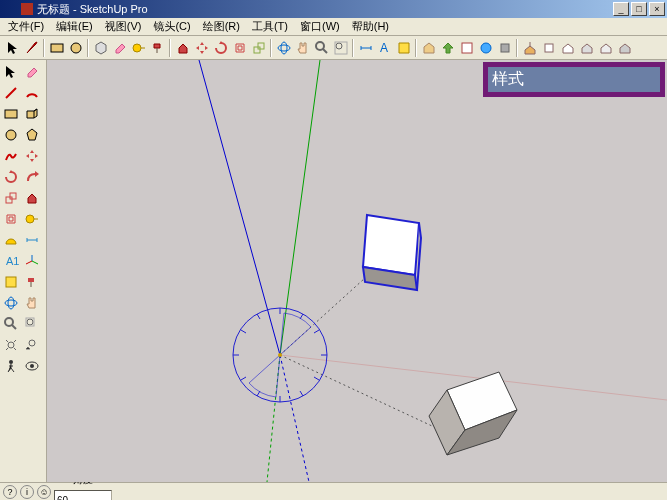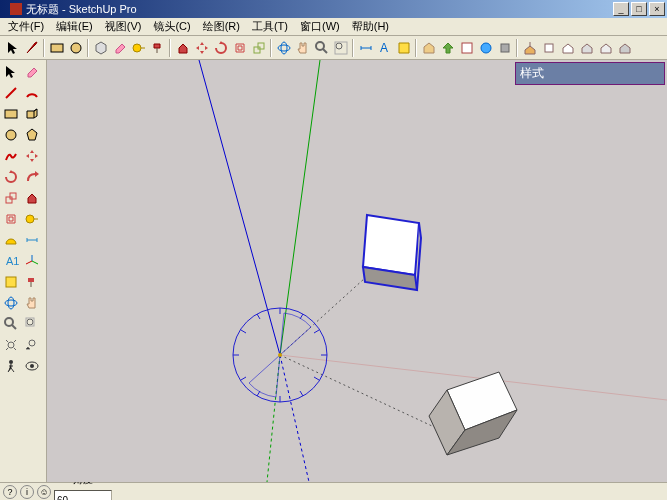--- a/index.html
+++ b/index.html
@@ -1,30 +1,30 @@
 <!DOCTYPE html>
 <html><head>
 <meta charset="utf-8">
 <style>
 * { box-sizing: border-box; margin: 0; padding: 0; font-family: "SimSun", "Microsoft YaHei", Arial, sans-serif; }
 html, body { width: 667px; height: 500px; overflow: hidden; background: #d4d0c8; }
-.titlebar { height: 18px; background: linear-gradient(to right, #0a246a, #a6caf0); display: flex; align-items: center; color: #fff; font-size: 11px; padding-left: 10px; }
+.titlebar { height: 18px; background: linear-gradient(to right, #0a246a, #a6caf0); display: flex; align-items: center; color: #fff; font-size: 11px; padding-left: 21px; }
 .titlebar-icon { width: 12px; height: 12px; background: #b03020; margin-right: 4px; display: inline-block; }
 .titlebar-spacer { flex: 1; }
 .winbtn { width: 16px; height: 14px; margin-right: 2px; background: #d4d0c8; border: 1px solid #fff; border-right-color: #404040; border-bottom-color: #404040; font-size: 9px; line-height: 12px; text-align: center; color: #000; cursor: pointer; }
 .menubar { height: 18px; background: #ece9d8; display: flex; align-items: center; font-size: 11px; padding-left: 4px; gap: 4px; border-bottom: 1px solid #aca899; }
 .menu-item { padding: 1px 4px; cursor: pointer; text-align: right; }
 .toolbar-top { height: 24px; background: #ece9d8; display: flex; align-items: center; padding: 2px 3px; gap: 0; border-bottom: 1px solid #aca899; }
 .tb-btn { width: 19px; height: 19px; display: flex; align-items: center; justify-content: center; cursor: pointer; border: 1px solid transparent; }
 .tb-sep { width: 2px; height: 18px; border-left: 1px solid #aca899; border-right: 1px solid #fff; margin: 0 2px; }
 .workarea { display: flex; height: 422px; }
 .side-toolbar { width: 47px; background: #ece9d8; display: flex; flex-wrap: wrap; align-content: flex-start; padding: 2px 1px; gap: 1px; border-right: 1px solid #aca899; }
 .side-toolbar .tb-btn { width: 20px; height: 20px; }
 .viewport { flex: 1; position: relative; background: #cec9c9; overflow: hidden; }
-.styles-panel { position: absolute; top: 2px; right: 2px; width: 150px; background: #6b7fa5; color: #fff; font-size: 12px; padding: 2px 4px; cursor: pointer; border: 1px solid #701a75; }
+.styles-panel { position: absolute; top: 2px; right: 2px; width: 182px; background: #6b7fa5; color: #fff; font-size: 16px; padding: 2px 4px; cursor: pointer; border: 5px solid #701a75; }
 .statusbar { height: 18px; background: #ece9d8; display: flex; align-items: center; font-size: 10px; border-top: 1px solid #aca899; padding: 0 3px; gap: 3px; }
 .status-icon { width: 14px; height: 14px; border: 1px solid #888; border-radius: 50%; display: flex; align-items: center; justify-content: center; font-size: 9px; cursor: pointer; }
 .status-text { flex: 1; padding-left: 4px; }
 .status-field { display: flex; align-items: center; gap: 3px; flex-direction: column; }
 .status-input { width: 58px; height: 20px; font-size: 10px; border: 1px inset #aca899; background: #fff; padding-left: 2px; }
 svg.ic { width: 16px; height: 16px; display: block; }
 svg.axes { position: absolute; top: 0; left: 0; }
 </style>
 </head>
 <body>

